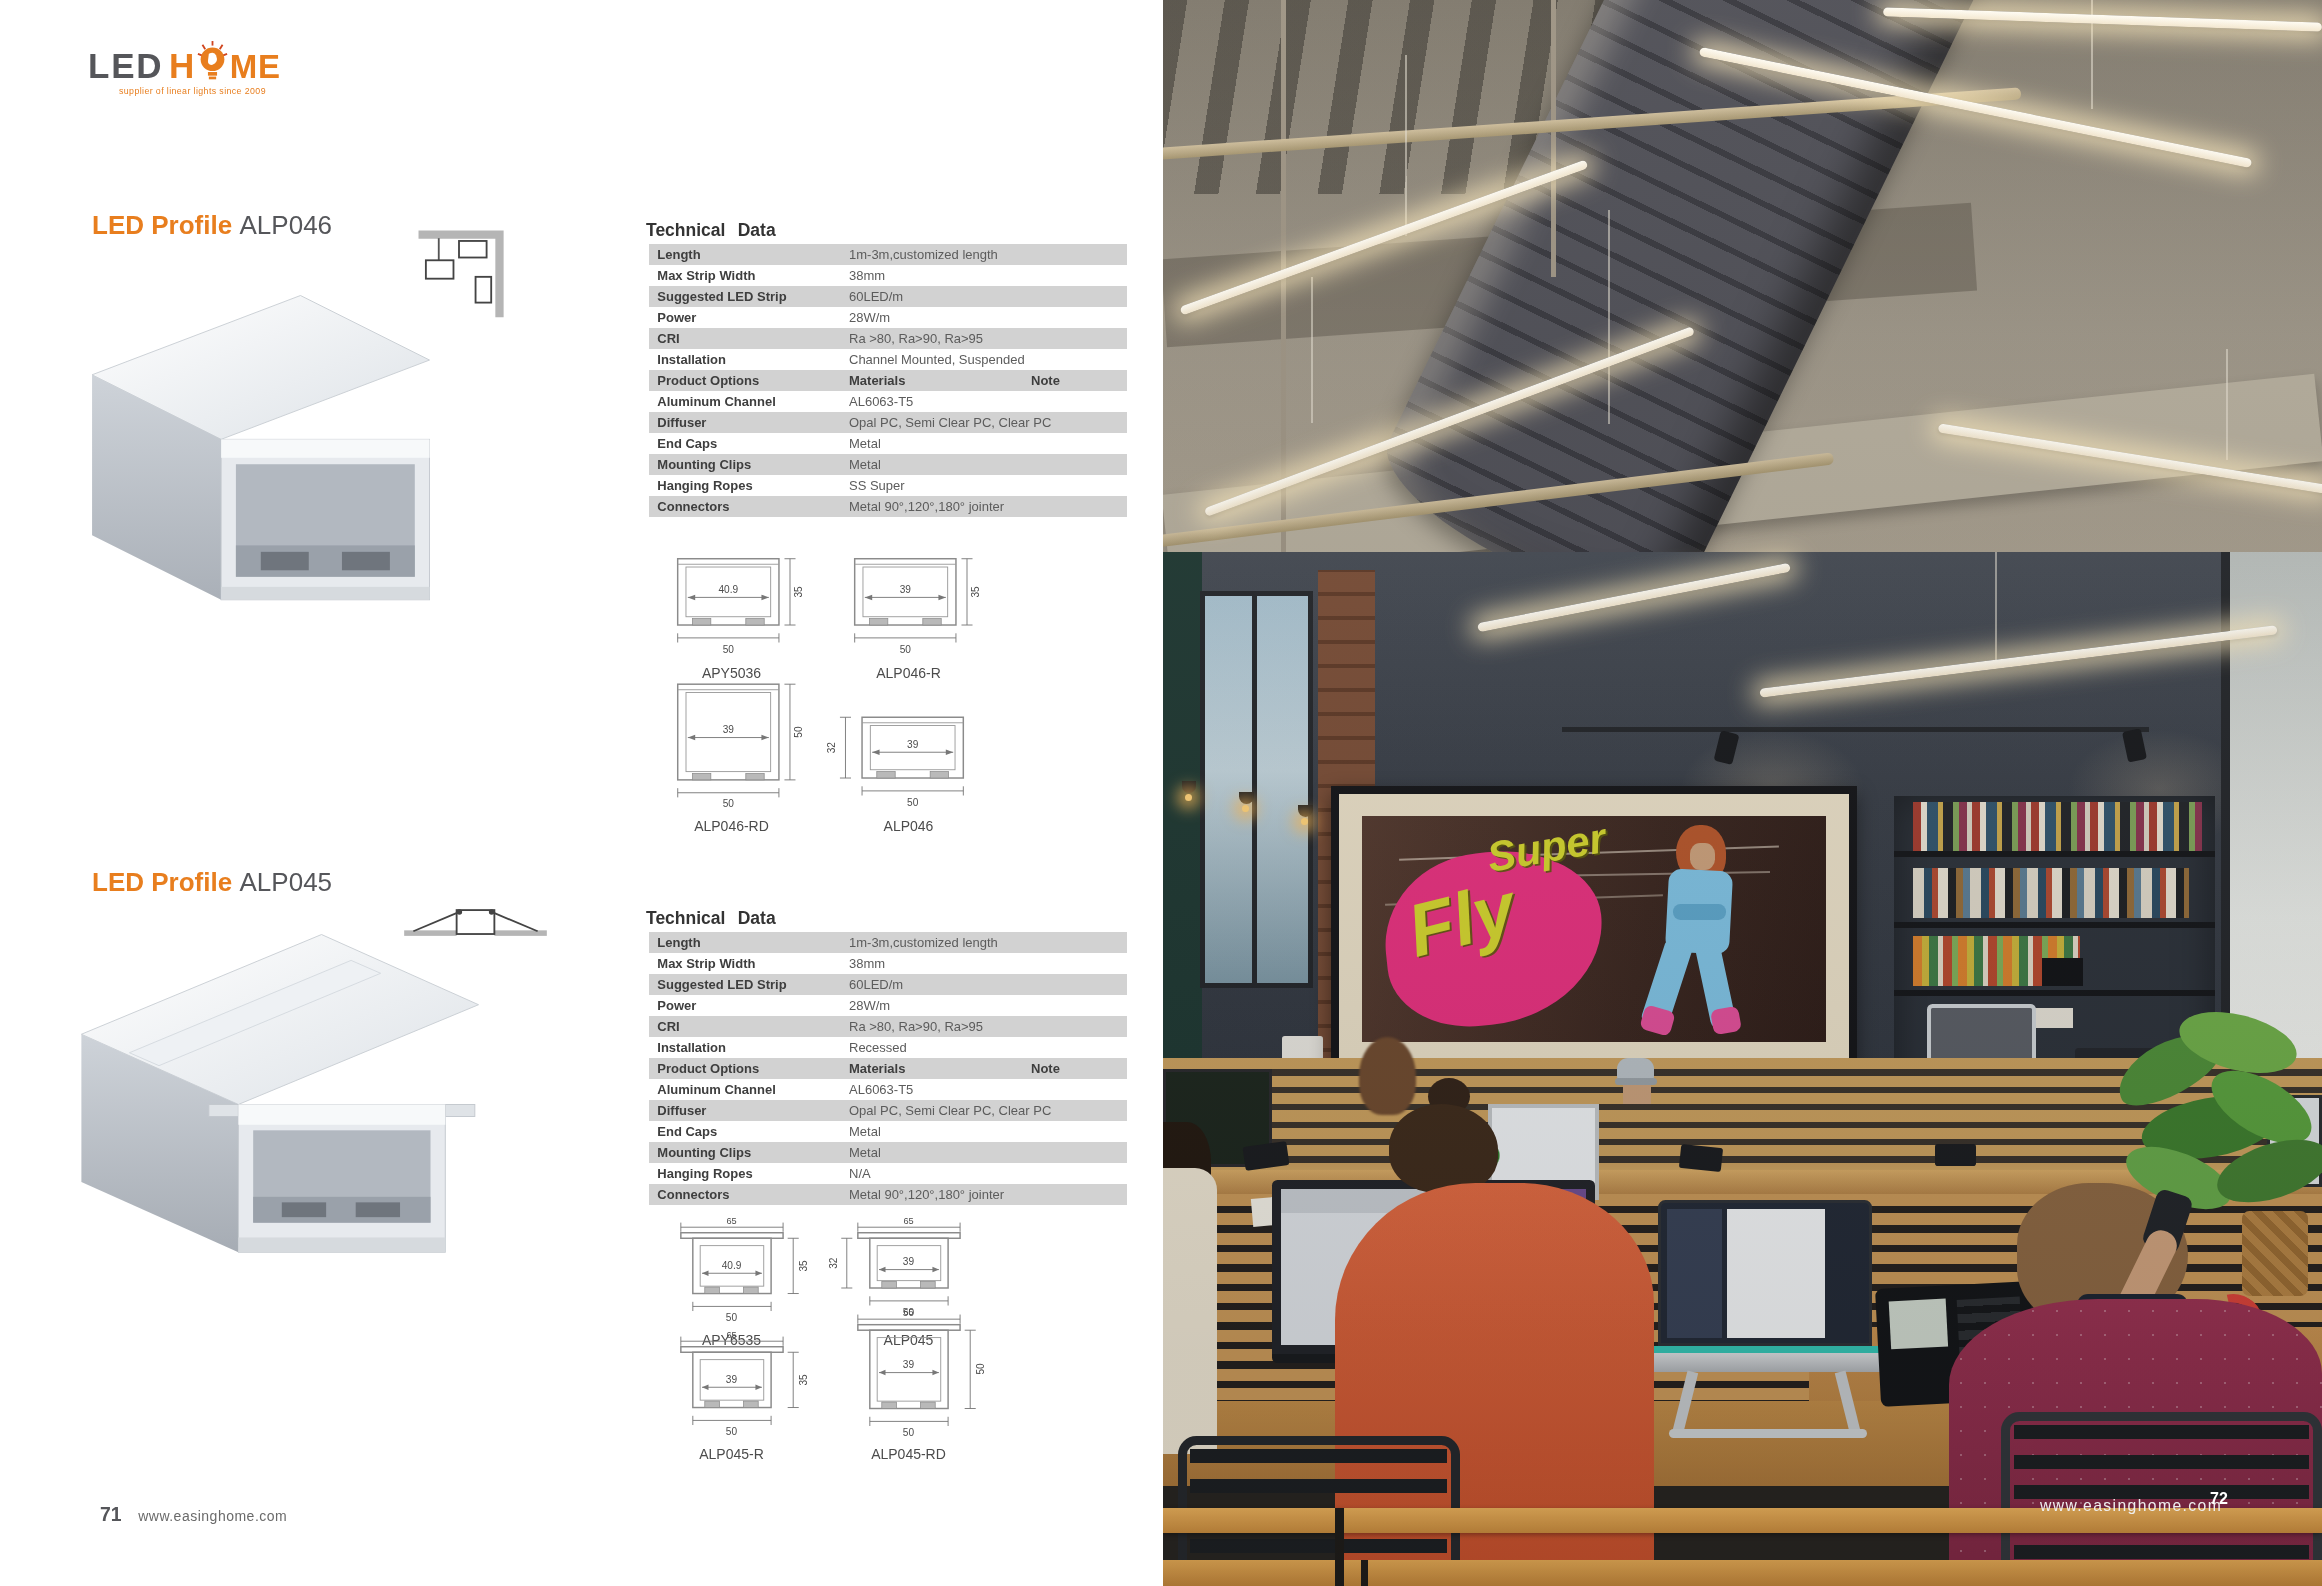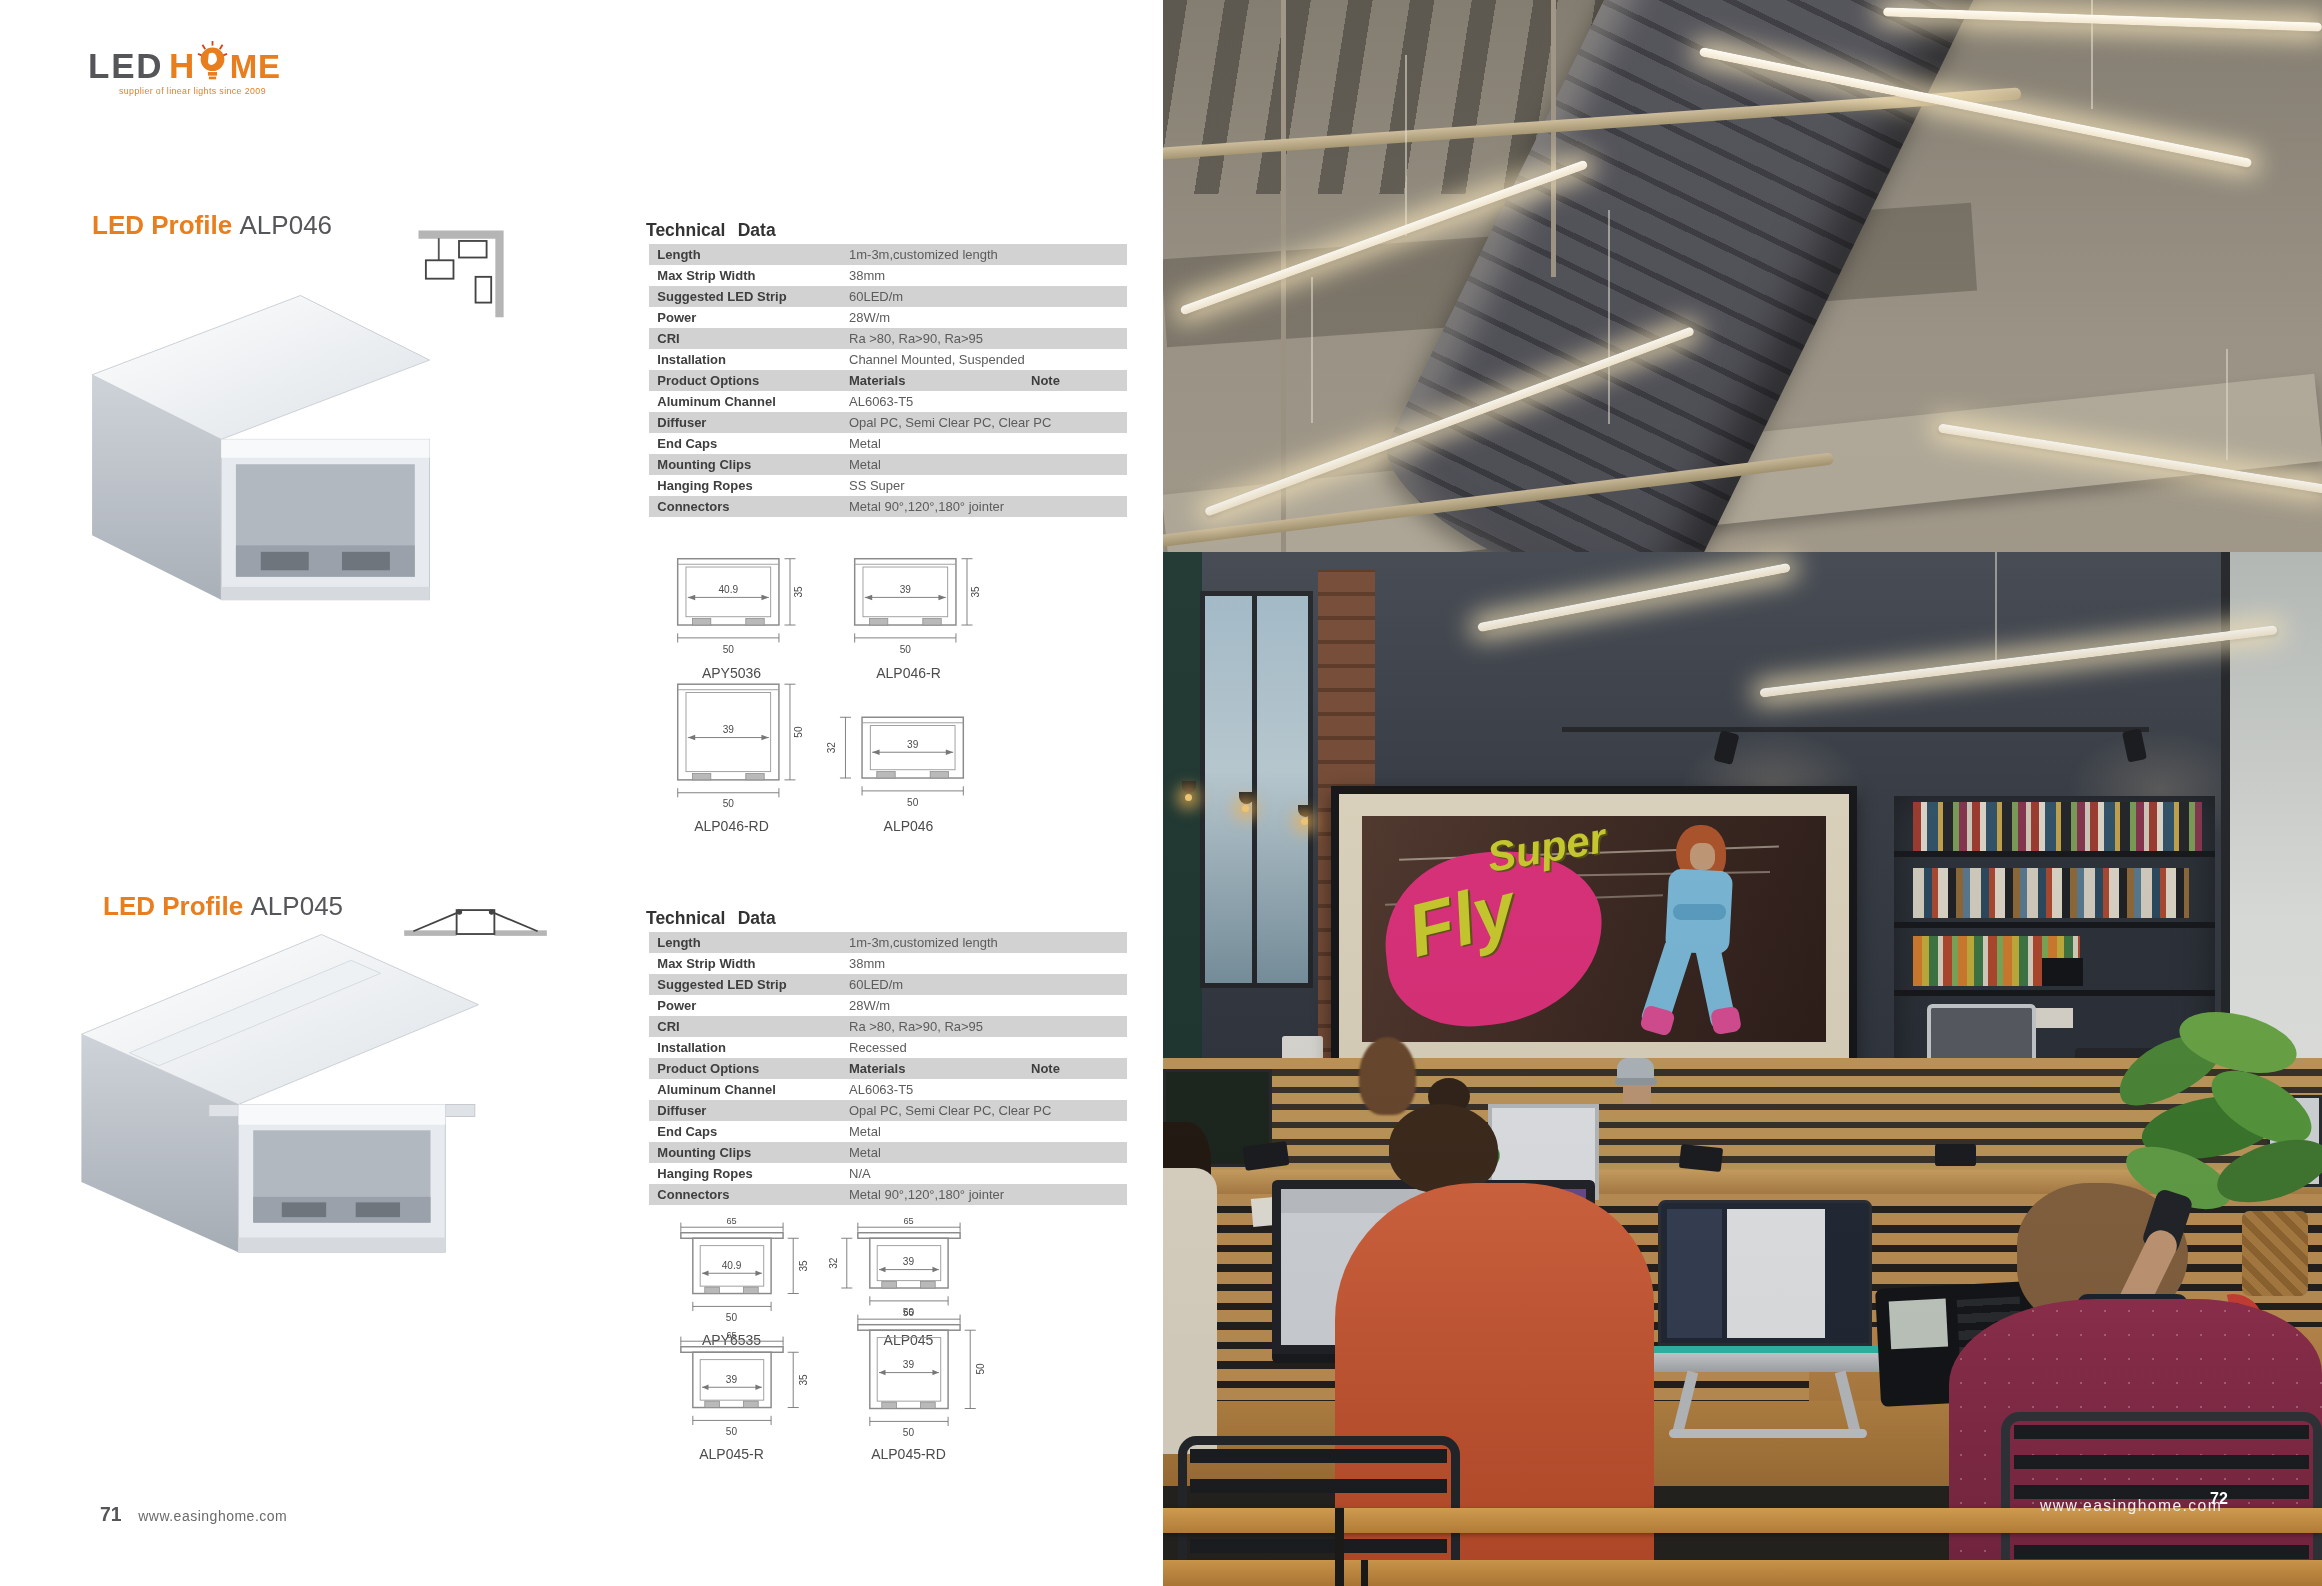--- a/index.html
+++ b/index.html
@@ -263,21 +263,21 @@
         <line class="dim" x1="14" y1="88" x2="26" y2="88"></line>
       <text transform="translate(9,55) rotate(-90)">32</text>
       <line class="dim" x1="38" y1="102" x2="148" y2="102"></line>
       <line class="dim" x1="38" y1="97" x2="38" y2="107"></line>
         <line class="dim" x1="148" y1="97" x2="148" y2="107"></line>
       <text x="93" y="118">50</text>
     </svg>
     <div class="dwg-label">ALP046</div>
   </div>
 
-  <h2 class="abs sec-title" style="left:92px;top:893px;margin-left:11px;">
+  <h2 class="abs sec-title" style="left:92px;top:869px;">
     <span class="hl">LED Profile</span><span class="model">ALP045</span>
   </h2>
 
   <svg class="abs" style="left:404px;top:888px;" width="143" height="81" viewBox="0 0 155 88">
     <rect x="0" y="46" width="57" height="6" fill="#b5b5b5"></rect>
     <rect x="98" y="46" width="57" height="6" fill="#b5b5b5"></rect>
     <rect x="57" y="24" width="41" height="26" fill="#fff" stroke="#444" stroke-width="2"></rect>
     <line x1="60" y1="26" x2="10" y2="47" stroke="#444" stroke-width="2"></line>
     <line x1="95" y1="26" x2="145" y2="47" stroke="#444" stroke-width="2"></line>
     <circle cx="60" cy="26" r="3" fill="#444"></circle>

